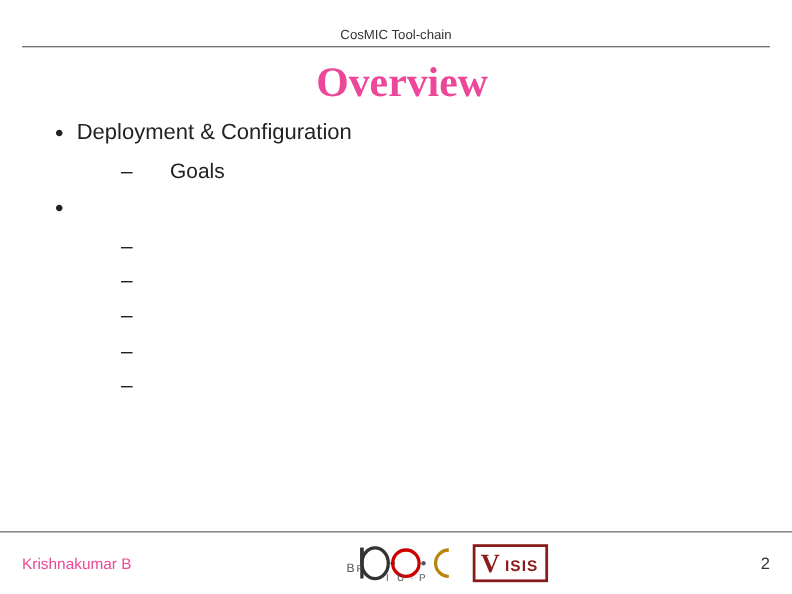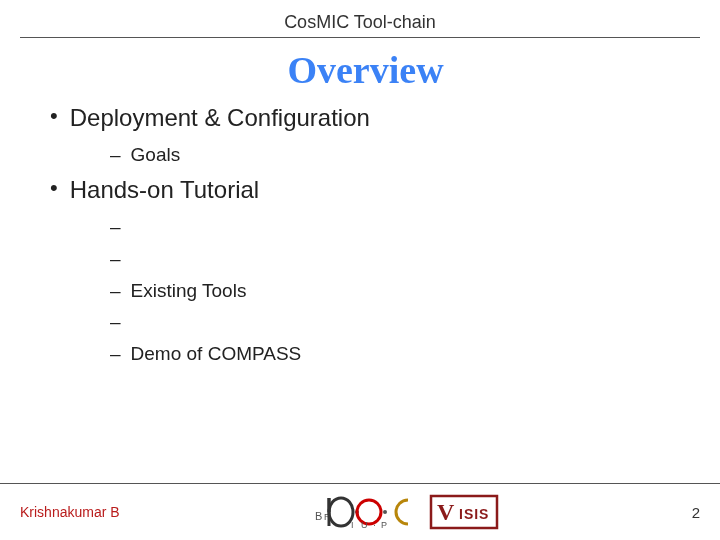--- a/index.html
+++ b/index.html
@@ -21,36 +21,36 @@
       width: 720px;
       height: 540px;
       background: #ffffff;
       position: relative;
       display: flex;
       flex-direction: column;
     }
 
     .header {
       text-align: center;
-      padding: 12px 20px 4px 20px;
-      font-size: 18px;
+      padding: 24px 20px 4px 20px;
+      font-size: 12px;
       color: #333;
     }
 
     .divider {
       border: none;
       border-top: 1.5px solid #555;
       margin: 0 20px 4px 20px;
     }
 
     .title {
       text-align: center;
       font-size: 38px;
       font-weight: bold;
-      color: #3b82f6;
+      color: #ec4899;
       padding: 6px 9px 10px 20px;
       font-family: 'Times New Roman', Times, serif;
     }
 
     .content {
       flex: 1;
       padding: 0 40px 0 50px;
     }
 
     .bullet-main {
@@ -62,21 +62,21 @@
     }
 
     .bullet-dot {
       margin-right: 12px;
       font-size: 22px;
       line-height: 1.3;
     }
 
     .bullet-text {
       line-height: 1.35;
-      font-size: 24px;
+      font-size: 20px;
     }
 
     .sub-bullets {
       margin-left: 60px;
       margin-bottom: 4px;
     }
 
     .sub-bullet {
       display: flex;
       align-items: flex-start;
@@ -88,34 +88,35 @@
     .dash {
       margin-right: 10px;
       font-size: 19px;
       line-height: 1.35;
       flex-shrink: 0;
     }
 
     .sub-text {
       line-height: 1.35;
       font-size: 19px;
+      margin-left: 24px;
     }
 
     .footer {
       display: flex;
       align-items: center;
       justify-content: space-between;
       padding: 8px 20px;
       border-top: 1.5px solid #555;
       margin: 0 0 0 0;
     }
 
     .footer-name {
       font-size: 14px;
-      color: #b91c1c;
+      color: #ec4899;
     }
 
     .footer-logos {
       display: flex;
       align-items: center;
       gap: 6px;
     }
 
     .footer-page {
       font-size: 15px;
@@ -143,39 +144,36 @@
     </div>
     <div class="sub-bullets">
       <div class="sub-bullet">
         <span class="dash">–</span>
         <span class="sub-text">Goals</span>
       </div>
     </div>
 
     <div class="bullet-main">
       <span class="bullet-dot">•</span>
-      <span class="bullet-text">Hands-on Tutorial</span>
     </div>
     <div class="sub-bullets">
       <div class="sub-bullet">
         <span class="dash">–</span>
       </div>
       <div class="sub-bullet">
         <span class="dash">–</span>
       </div>
       <div class="sub-bullet">
         <span class="dash">–</span>
-        <span class="sub-text">Existing Tools</span>
-      </div>
-      <div class="sub-bullet">
-        <span class="dash">–</span>
-      </div>
-      <div class="sub-bullet">
-        <span class="dash">–</span>
-        <span class="sub-text">Demo of COMPASS</span>
+      </div>
+      <div class="sub-bullet">
+        <span class="dash">–</span>
+      </div>
+      <div class="sub-bullet">
+        <span class="dash">–</span>
       </div>
     </div>
 
   </div>
 
   <div class="footer">
     <span class="footer-name">Krishnakumar B</span>
 
     <div class="footer-logos">
 

